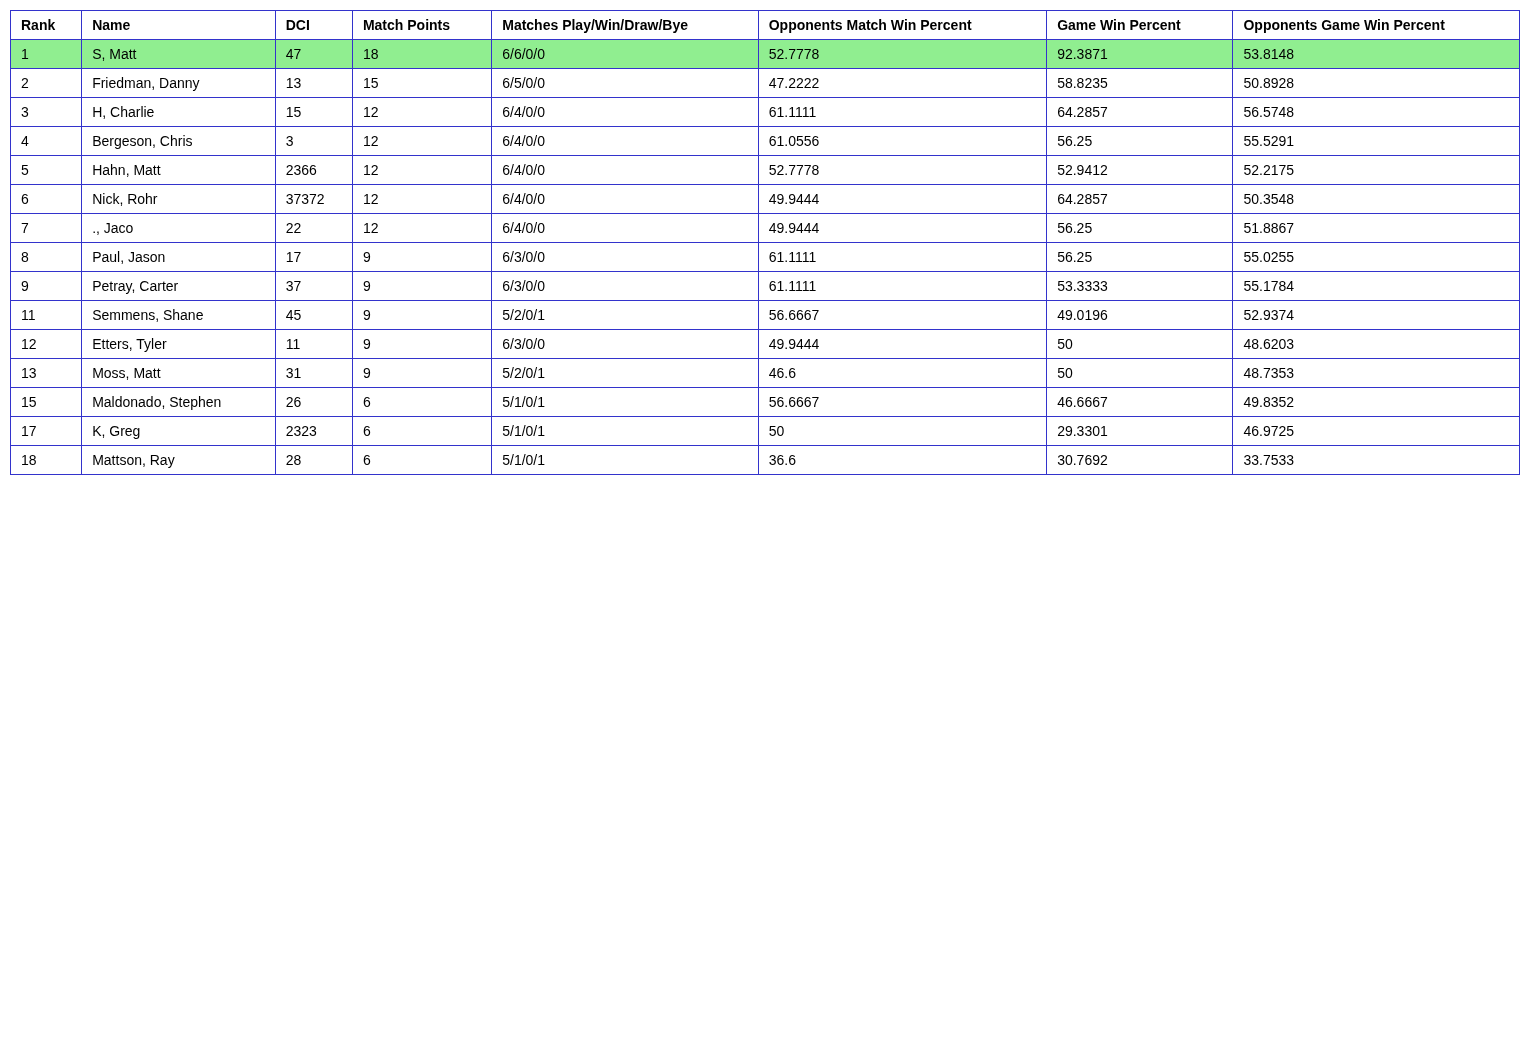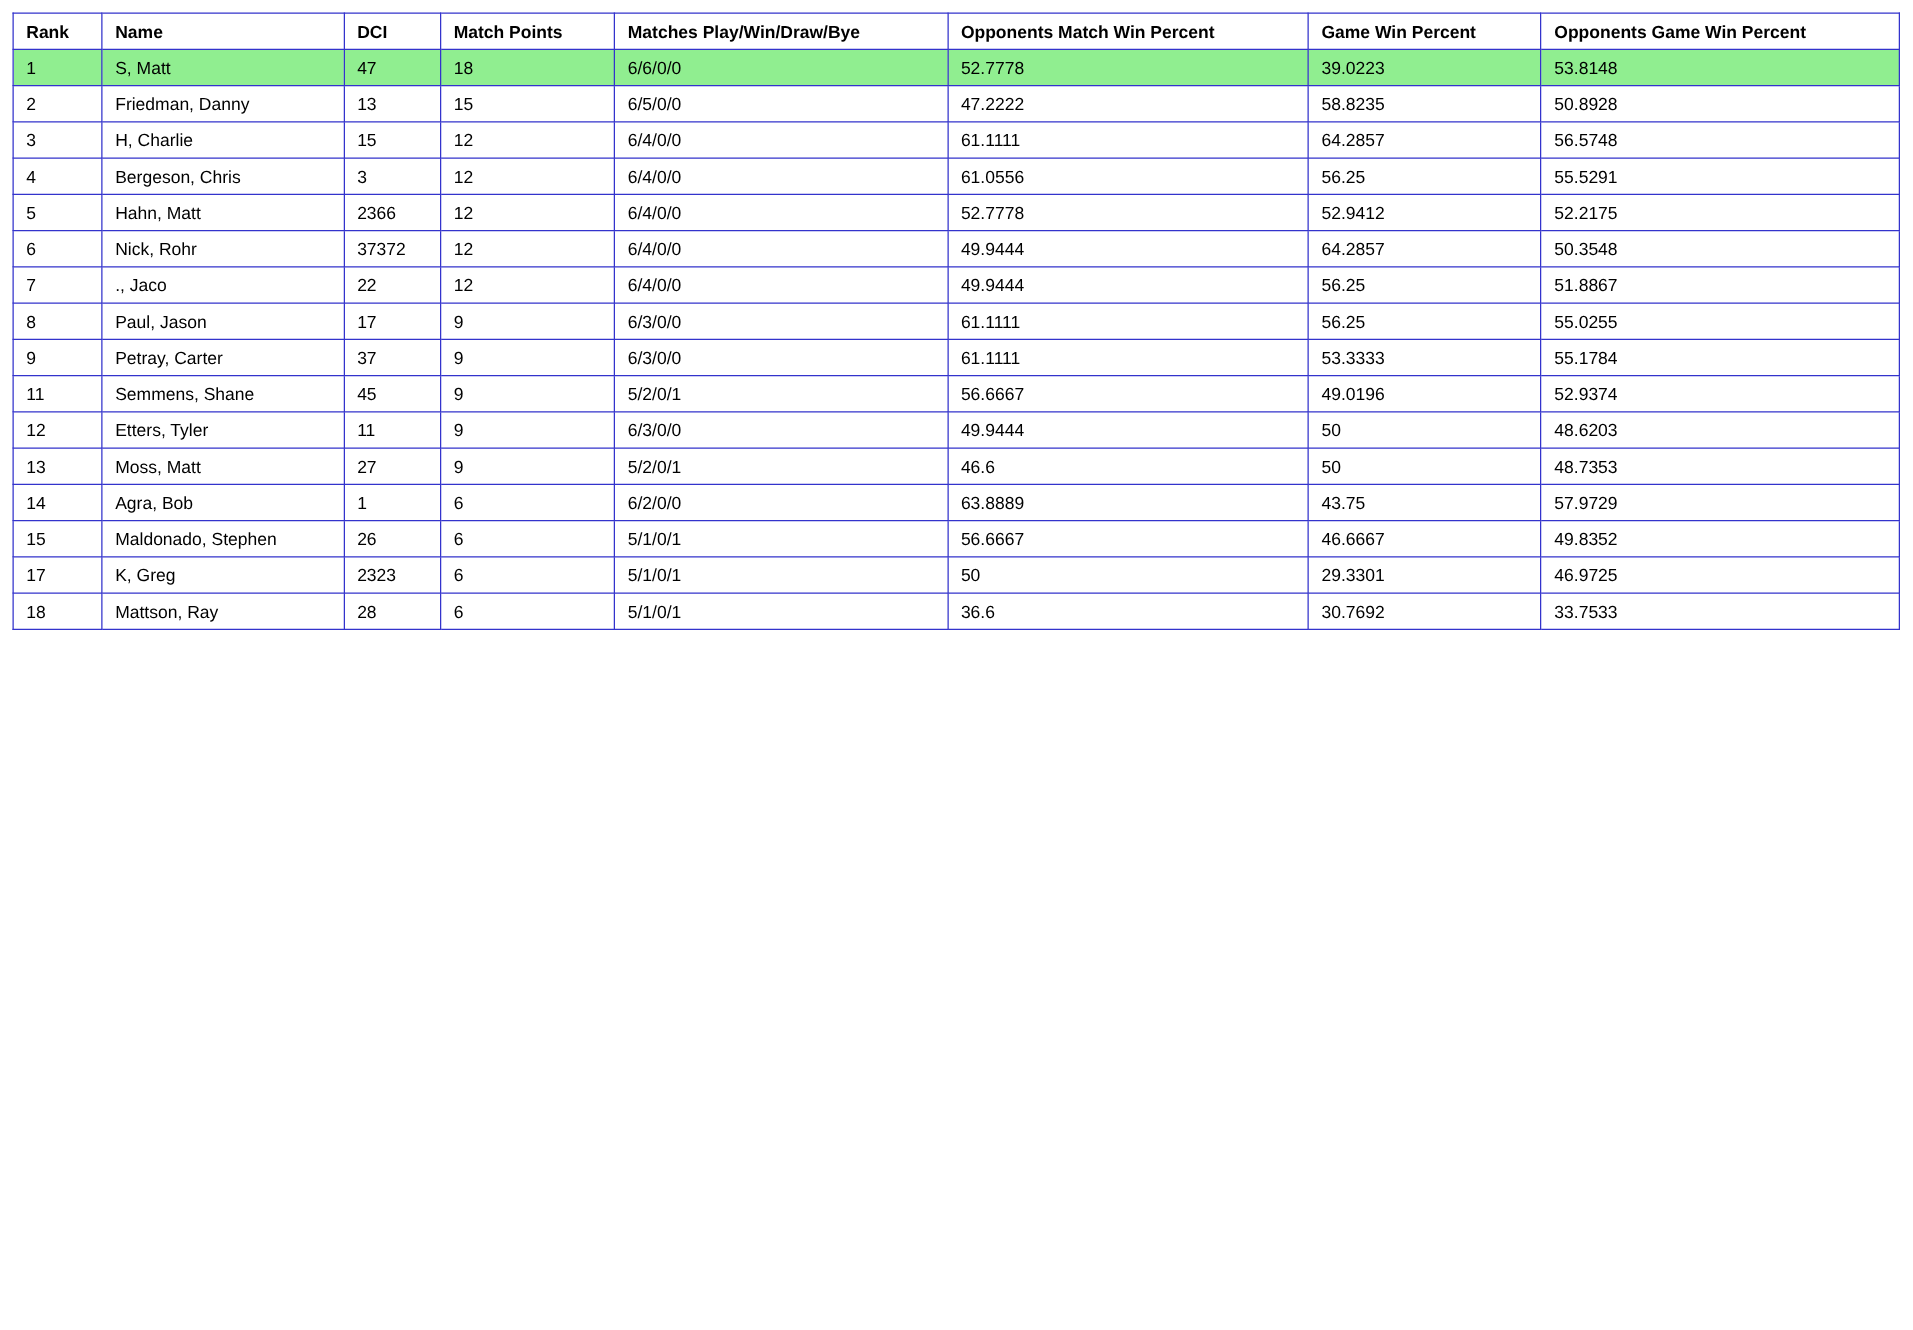--- a/index.html
+++ b/index.html
@@ -51,21 +51,21 @@
       </tr>
   </thead>
   <tbody id="table-body">
   <tr class="highlighted">
         <td>1</td>
         <td>S, Matt</td>
         <td>47</td>
         <td>18</td>
         <td>6/6/0/0</td>
         <td>52.7778</td>
-        <td>39.0223</td>
+        <td>92.3871</td>
         <td>53.8148</td>
       </tr>
       <tr>
         <td>2</td>
         <td>Friedman, Danny</td>
         <td>13</td>
         <td>15</td>
         <td>6/5/0/0</td>
         <td>47.2222</td>
         <td>58.8235</td>
@@ -157,38 +157,28 @@
         <td>11</td>
         <td>9</td>
         <td>6/3/0/0</td>
         <td>49.9444</td>
         <td>50</td>
         <td>48.6203</td>
       </tr>
       <tr>
         <td>13</td>
         <td>Moss, Matt</td>
-        <td>27</td>
+        <td>31</td>
         <td>9</td>
         <td>5/2/0/1</td>
         <td>46.6</td>
         <td>50</td>
         <td>48.7353</td>
       </tr>
       <tr>
-        <td>14</td>
-        <td>Agra, Bob</td>
-        <td>1</td>
-        <td>6</td>
-        <td>6/2/0/0</td>
-        <td>63.8889</td>
-        <td>43.75</td>
-        <td>57.9729</td>
-      </tr>
-      <tr>
         <td>15</td>
         <td>Maldonado, Stephen</td>
         <td>26</td>
         <td>6</td>
         <td>5/1/0/1</td>
         <td>56.6667</td>
         <td>46.6667</td>
         <td>49.8352</td>
       </tr>
       <tr>

